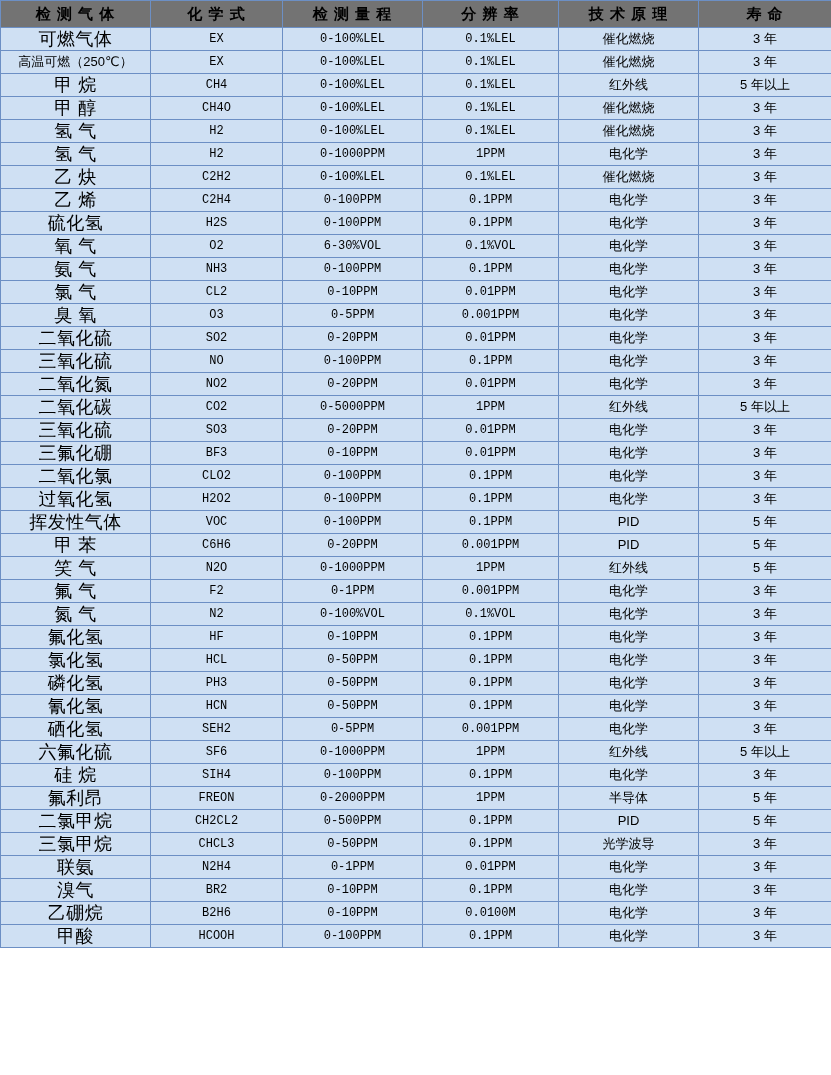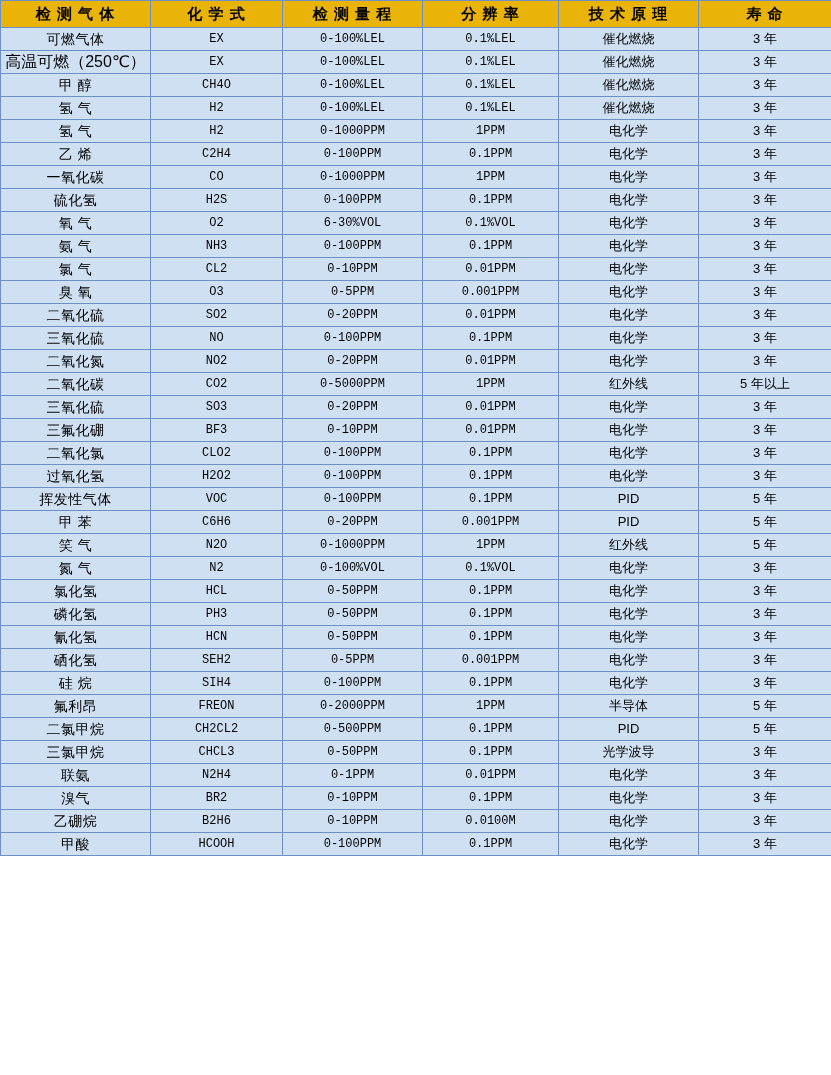--- a/index.html
+++ b/index.html
@@ -29,46 +29,46 @@
     vertical-align: middle;
     color: #000000;
     background: #cfe0f3;
     padding: 0;
     height: 22px;
     line-height: 22px;
     overflow: hidden;
     white-space: nowrap;
   }
   #gas-table thead th {
-    background: #eab308;
+    background: #737373;
     font-weight: bold;
     font-size: 15px;
     height: 26px;
     line-height: 26px;
     letter-spacing: 1px;
   }
   #gas-table tbody tr td.col-name {
-    font-size: 14px;
+    font-size: 18px;
     letter-spacing: 0.5px;
   }
   #gas-table tbody tr td.col-formula,
   #gas-table tbody tr td.col-range,
   #gas-table tbody tr td.col-res,
   #gas-table tbody tr td.col-tech,
   #gas-table tbody tr td.col-life {
     font-family: "Liberation Mono", "DejaVu Sans Mono", monospace;
     font-size: 12px;
   }
   #gas-table tbody tr td.col-tech,
   #gas-table tbody tr td.col-life {
     font-family: "Liberation Sans", "DejaVu Sans", sans-serif;
     font-size: 13px;
   }
   #gas-table tbody tr td.col-name.small {
-    font-size: 16px;
+    font-size: 13px;
     letter-spacing: 0;
   }
 </style>
 </head>
 <body>
 
 <table id="gas-table">
   <colgroup>
     <col class="c0">
       <col class="c1">
@@ -98,20 +98,28 @@
       </tr>
       <tr>
         <td class="col-name small">高温可燃（250℃）</td>
         <td class="col-formula">EX</td>
         <td class="col-range">0-100%LEL</td>
         <td class="col-res">0.1%LEL</td>
         <td class="col-tech">催化燃烧</td>
         <td class="col-life">3 年</td>
       </tr>
       <tr>
+        <td class="col-name">甲 烷</td>
+        <td class="col-formula">CH4</td>
+        <td class="col-range">0-100%LEL</td>
+        <td class="col-res">0.1%LEL</td>
+        <td class="col-tech">红外线</td>
+        <td class="col-life">5 年以上</td>
+      </tr>
+      <tr>
         <td class="col-name">甲 醇</td>
         <td class="col-formula">CH4O</td>
         <td class="col-range">0-100%LEL</td>
         <td class="col-res">0.1%LEL</td>
         <td class="col-tech">催化燃烧</td>
         <td class="col-life">3 年</td>
       </tr>
       <tr>
         <td class="col-name">氢 气</td>
         <td class="col-formula">H2</td>
@@ -122,32 +130,32 @@
       </tr>
       <tr>
         <td class="col-name">氢 气</td>
         <td class="col-formula">H2</td>
         <td class="col-range">0-1000PPM</td>
         <td class="col-res">1PPM</td>
         <td class="col-tech">电化学</td>
         <td class="col-life">3 年</td>
       </tr>
       <tr>
+        <td class="col-name">乙 炔</td>
+        <td class="col-formula">C2H2</td>
+        <td class="col-range">0-100%LEL</td>
+        <td class="col-res">0.1%LEL</td>
+        <td class="col-tech">催化燃烧</td>
+        <td class="col-life">3 年</td>
+      </tr>
+      <tr>
         <td class="col-name">乙 烯</td>
         <td class="col-formula">C2H4</td>
         <td class="col-range">0-100PPM</td>
         <td class="col-res">0.1PPM</td>
-        <td class="col-tech">电化学</td>
-        <td class="col-life">3 年</td>
-      </tr>
-      <tr>
-        <td class="col-name">一氧化碳</td>
-        <td class="col-formula">CO</td>
-        <td class="col-range">0-1000PPM</td>
-        <td class="col-res">1PPM</td>
         <td class="col-tech">电化学</td>
         <td class="col-life">3 年</td>
       </tr>
       <tr>
         <td class="col-name">硫化氢</td>
         <td class="col-formula">H2S</td>
         <td class="col-range">0-100PPM</td>
         <td class="col-res">0.1PPM</td>
         <td class="col-tech">电化学</td>
         <td class="col-life">3 年</td>
@@ -266,28 +274,44 @@
       </tr>
       <tr>
         <td class="col-name">笑 气</td>
         <td class="col-formula">N2O</td>
         <td class="col-range">0-1000PPM</td>
         <td class="col-res">1PPM</td>
         <td class="col-tech">红外线</td>
         <td class="col-life">5 年</td>
       </tr>
       <tr>
+        <td class="col-name">氟 气</td>
+        <td class="col-formula">F2</td>
+        <td class="col-range">0-1PPM</td>
+        <td class="col-res">0.001PPM</td>
+        <td class="col-tech">电化学</td>
+        <td class="col-life">3 年</td>
+      </tr>
+      <tr>
         <td class="col-name">氮 气</td>
         <td class="col-formula">N2</td>
         <td class="col-range">0-100%VOL</td>
         <td class="col-res">0.1%VOL</td>
         <td class="col-tech">电化学</td>
         <td class="col-life">3 年</td>
       </tr>
       <tr>
+        <td class="col-name">氟化氢</td>
+        <td class="col-formula">HF</td>
+        <td class="col-range">0-10PPM</td>
+        <td class="col-res">0.1PPM</td>
+        <td class="col-tech">电化学</td>
+        <td class="col-life">3 年</td>
+      </tr>
+      <tr>
         <td class="col-name">氯化氢</td>
         <td class="col-formula">HCL</td>
         <td class="col-range">0-50PPM</td>
         <td class="col-res">0.1PPM</td>
         <td class="col-tech">电化学</td>
         <td class="col-life">3 年</td>
       </tr>
       <tr>
         <td class="col-name">磷化氢</td>
         <td class="col-formula">PH3</td>
@@ -304,20 +328,28 @@
         <td class="col-tech">电化学</td>
         <td class="col-life">3 年</td>
       </tr>
       <tr>
         <td class="col-name">硒化氢</td>
         <td class="col-formula">SEH2</td>
         <td class="col-range">0-5PPM</td>
         <td class="col-res">0.001PPM</td>
         <td class="col-tech">电化学</td>
         <td class="col-life">3 年</td>
+      </tr>
+      <tr>
+        <td class="col-name">六氟化硫</td>
+        <td class="col-formula">SF6</td>
+        <td class="col-range">0-1000PPM</td>
+        <td class="col-res">1PPM</td>
+        <td class="col-tech">红外线</td>
+        <td class="col-life">5 年以上</td>
       </tr>
       <tr>
         <td class="col-name">硅 烷</td>
         <td class="col-formula">SIH4</td>
         <td class="col-range">0-100PPM</td>
         <td class="col-res">0.1PPM</td>
         <td class="col-tech">电化学</td>
         <td class="col-life">3 年</td>
       </tr>
       <tr>

